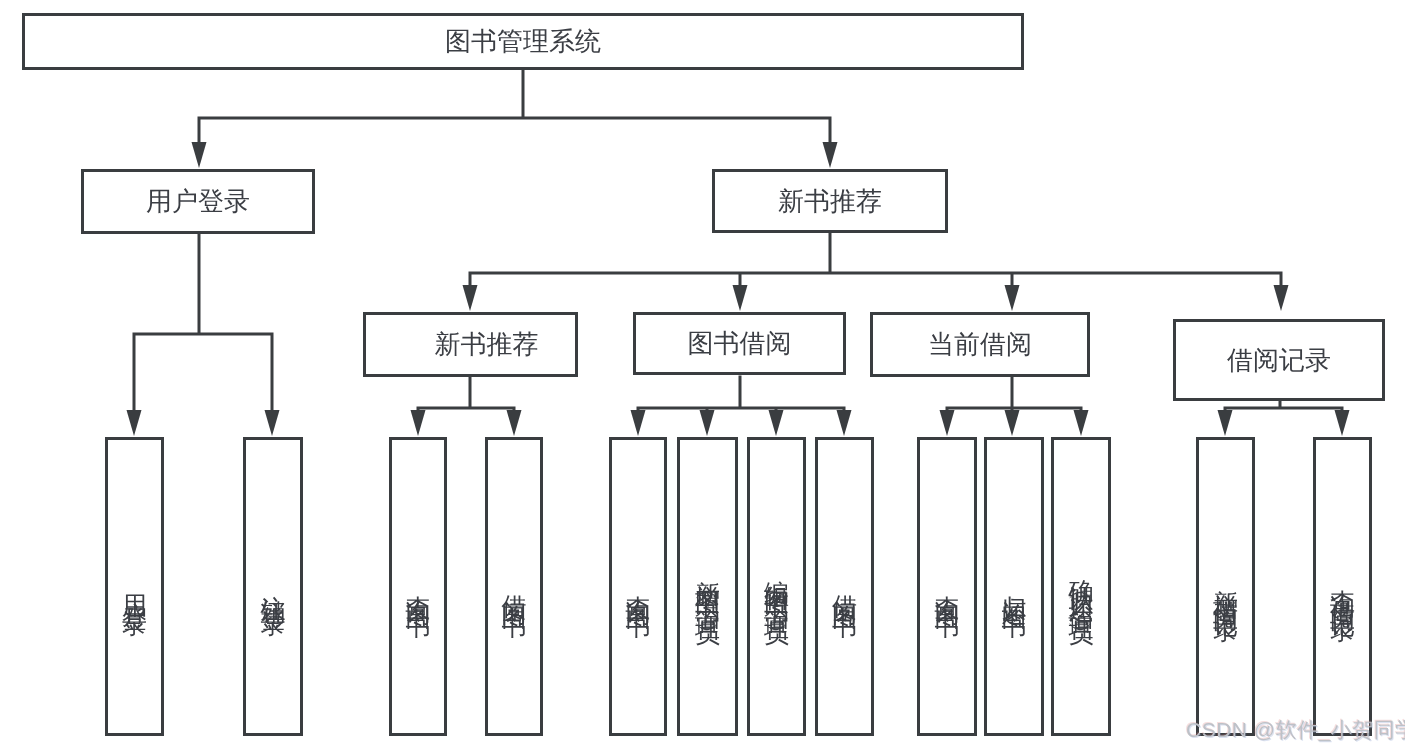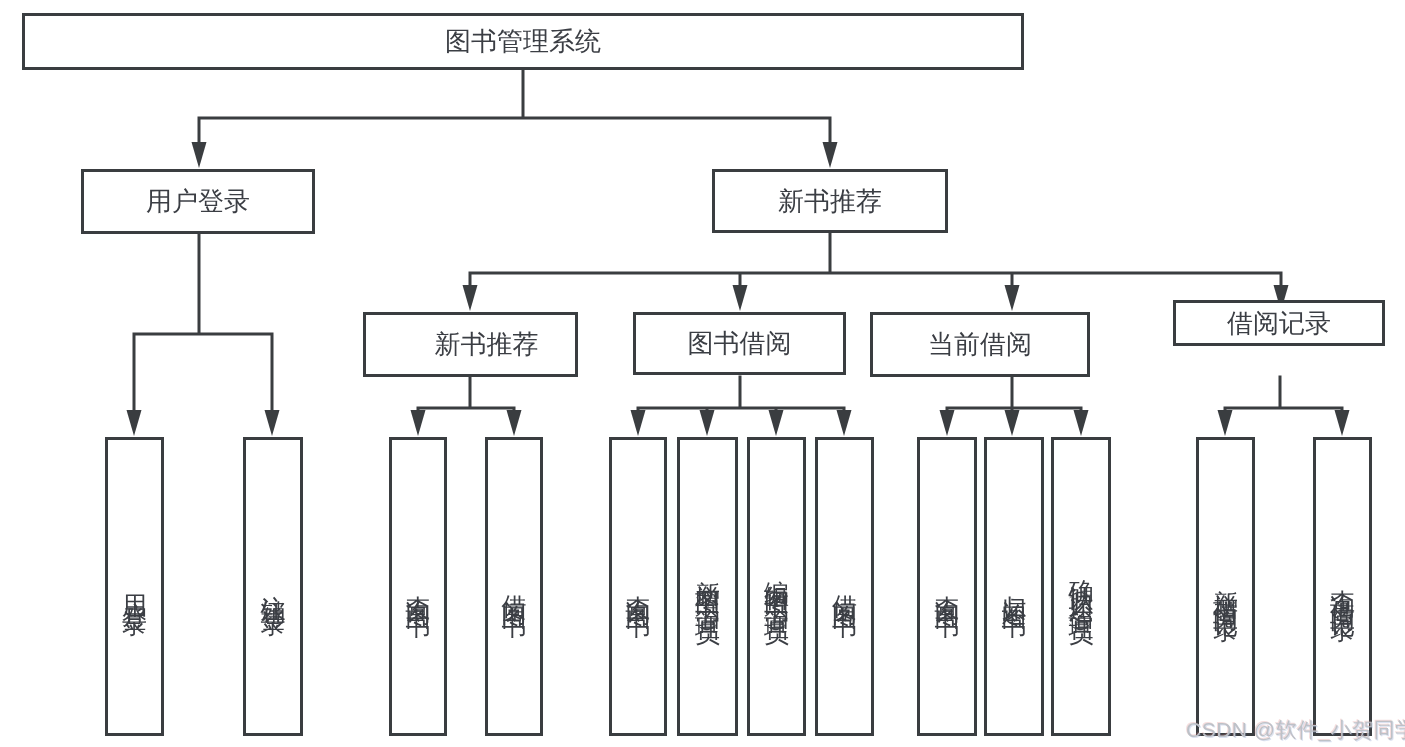--- a/index.html
+++ b/index.html
@@ -29,21 +29,21 @@
   .vtext{
     writing-mode:vertical-rl;text-orientation:mixed;
     font-size:25px;letter-spacing:6px;line-height:1;white-space:nowrap;
   }
   #n-root{left:22px;top:13px;width:1002px;height:57px;}
   #n-user{left:81px;top:169px;width:234px;height:65px;}
   #n-mgmt{left:712px;top:169px;width:236px;height:64px;}
   #n-newbook{left:363px;top:312px;width:215px;height:65px;padding-left:32px;}
   #n-borrow{left:633px;top:312px;width:213px;height:63px;}
   #n-current{left:870px;top:312px;width:220px;height:65px;}
-  #n-records{left:1173px;top:300px;width:212px;height:46px;}
+  #n-records{left:1173px;top:319px;width:212px;height:82px;}
   #f1{left:105px;width:59px;}
   #f2{left:243px;width:60px;}
   #f3{left:389px;width:58px;}
   #f4{left:485px;width:58px;}
   #f5{left:609px;width:58px;}
   #f6{left:677px;width:61px;}
   #f7{left:747px;width:59px;}
   #f8{left:815px;width:59px;}
   #f9{left:917px;width:60px;}
   #f10{left:984px;width:60px;}

